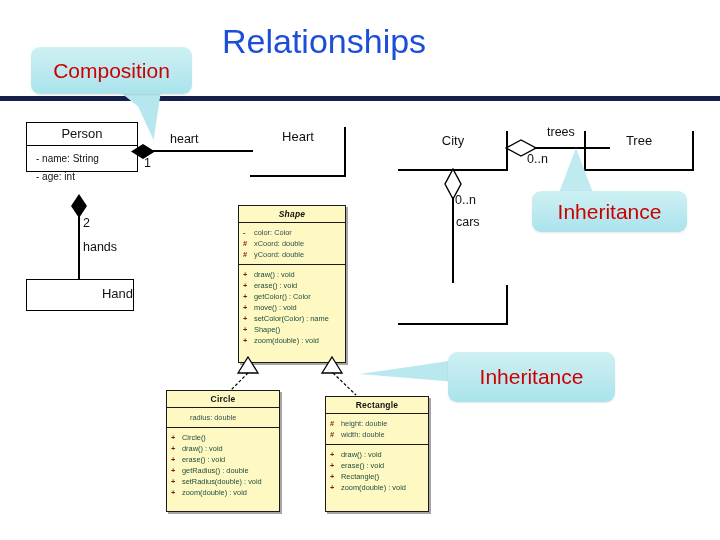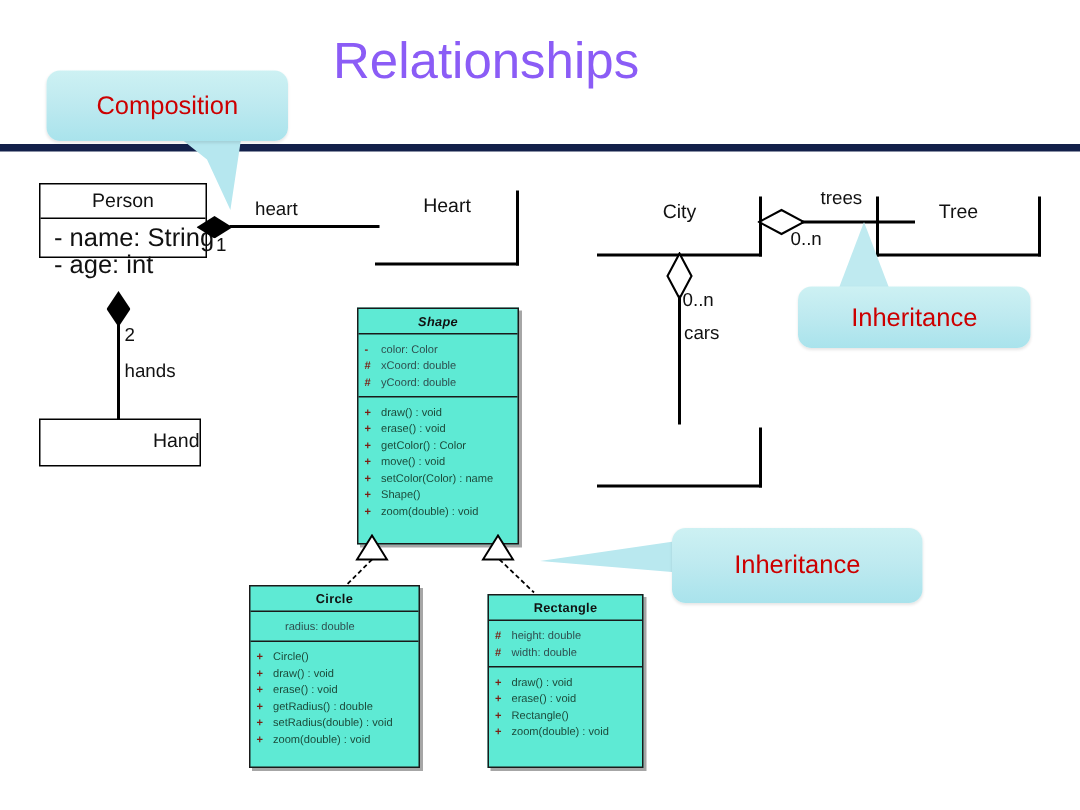--- a/index.html
+++ b/index.html
@@ -16,21 +16,21 @@
     font-family: "Liberation Sans", sans-serif;
   }
 
   
   .slide-title {
     position: absolute;
     left: 222px;
     top: 22px;
     font-size: 34px;
     font-weight: normal;
-    color: #8b5cf6;
+    color: #1d4ed8;
     letter-spacing: 0px;
     white-space: nowrap;
   }
   .title-rule {
     position: absolute;
     left: 0px;
     top: 96px;
     width: 720px;
     height: 5px;
     background: #13204a;
@@ -41,21 +41,21 @@
     position: absolute;
     border-radius: 9px;
     background: linear-gradient(180deg, #cdf1f3 0%, #bfeaf0 45%, #a9e3ec 100%);
     box-shadow: 0 1px 2px rgba(0,0,0,0.10);
     display: flex;
     align-items: center;
     justify-content: center;
   }
   .callout-label {
     color: #cc0000;
-    font-size: 17px;
+    font-size: 21px;
     font-weight: normal;
     white-space: nowrap;
   }
   #callout-composition {
     left: 31px;
     top: 47px;
     width: 161px;
     height: 47px;
   }
   
@@ -116,21 +116,21 @@
   }
   .plain-box .bx-sep {
     height: 0;
     border-top: 1.5px solid #000000;
   }
   .plain-box .bx-attrs {
     padding: 4px 0 4px 9px;
   }
   .plain-box .bx-attrs div {
     line-height: 18px;
-    font-size: 17px;
+    font-size: 10px;
     white-space: nowrap;
   }
 
   
   .partial-box {
     position: absolute;
     box-sizing: border-box;
     background: transparent;
     font-size: 13px;
     color: #111111;
@@ -145,21 +145,21 @@
   }
   .edge {
     position: absolute;
     background: #000000;
   }
 
   
   .class-box {
     position: absolute;
     box-sizing: border-box;
-    background: #5eead4;
+    background: #fef9c3;
     border: 1.2px solid #1a1a1a;
     box-shadow: 2px 2px 0 rgba(0,0,0,0.35);
   }
   .class-box .cb-name {
     text-align: center;
     font-weight: bold;
     font-style: italic;
     font-size: 8.5px;
     color: #111111;
     padding: 3px 0 3px 0;

